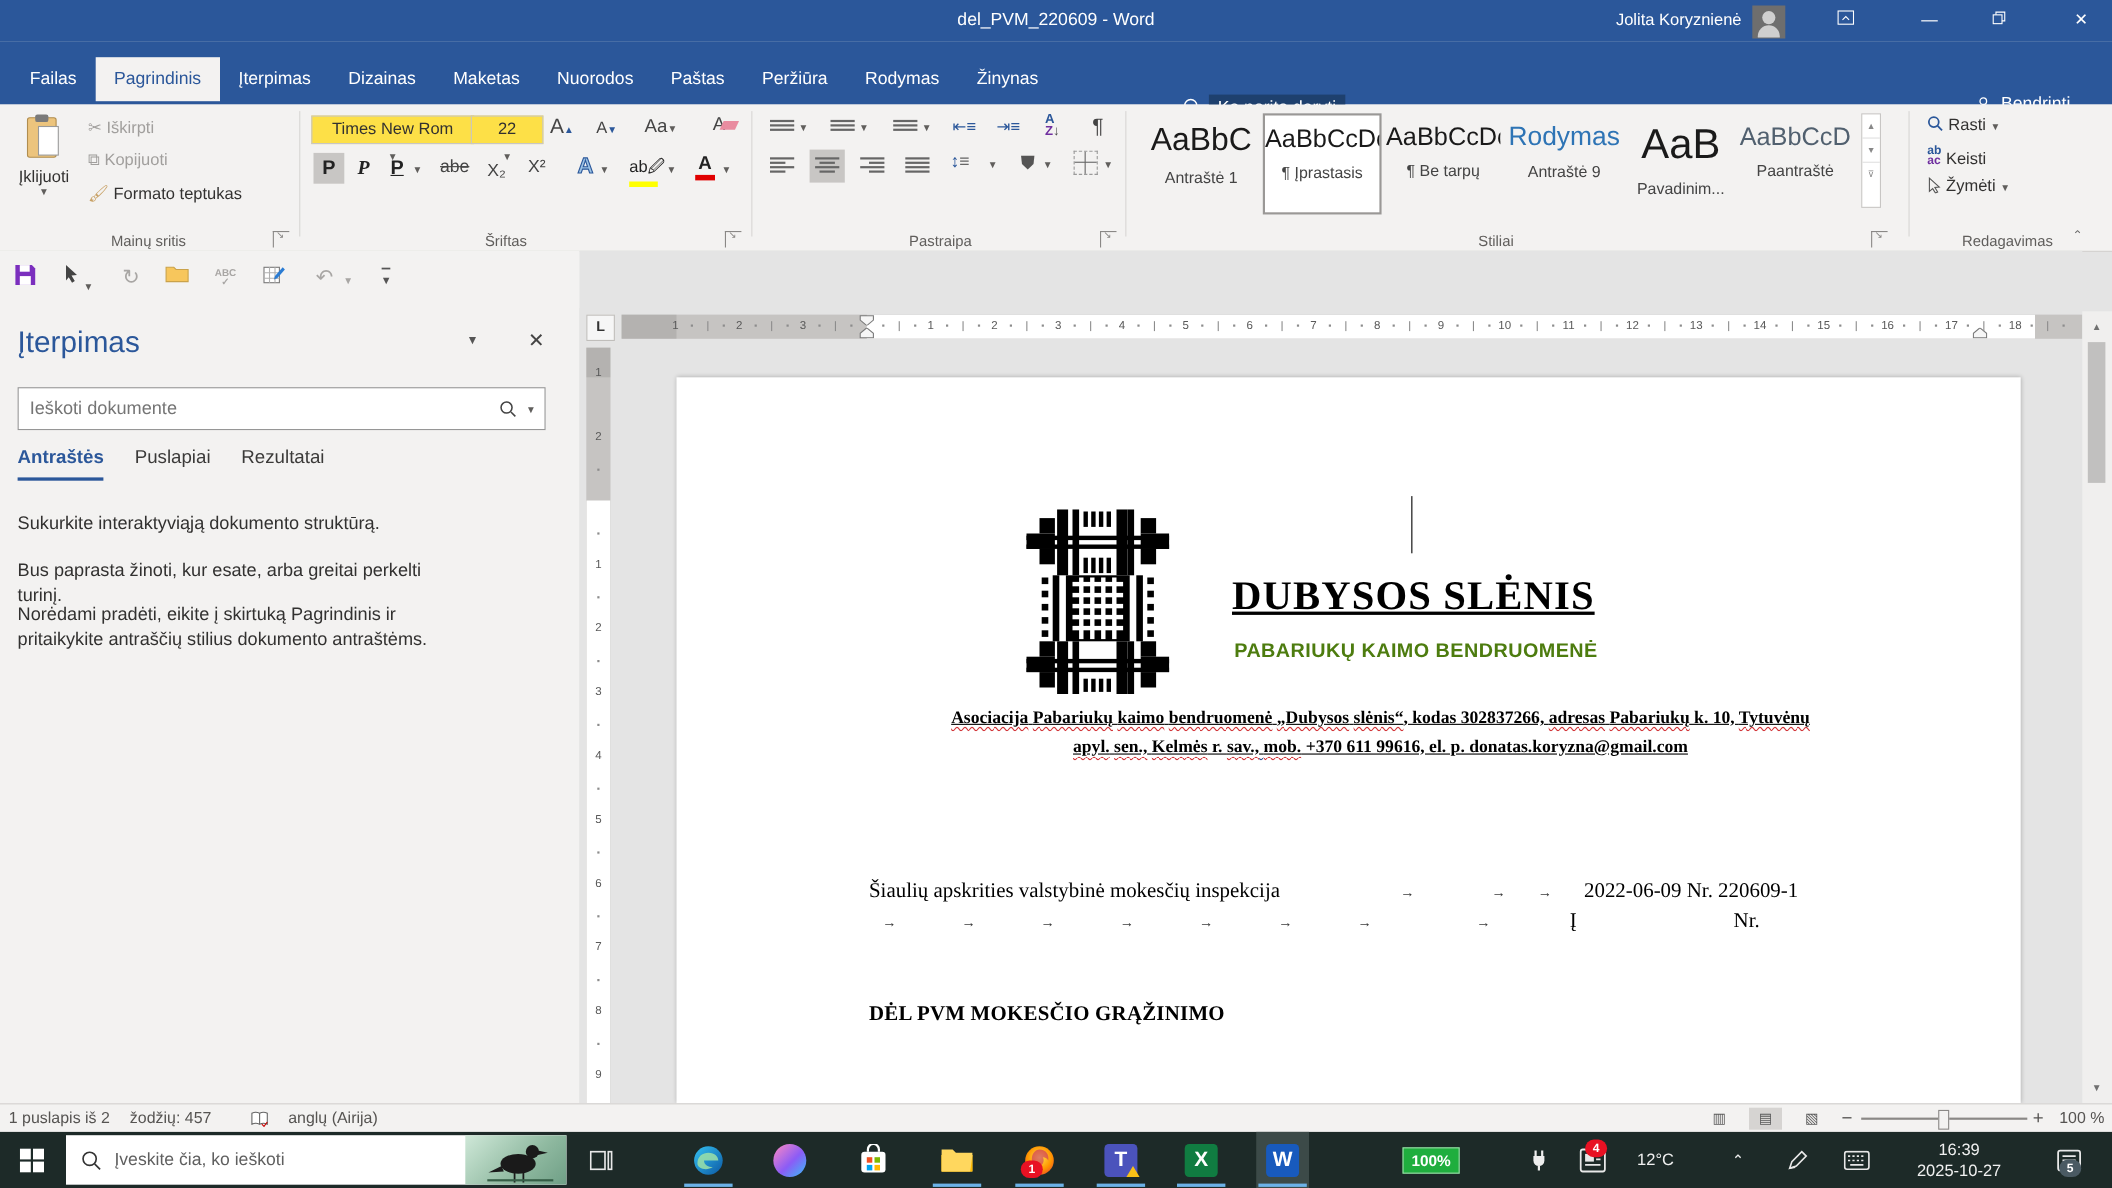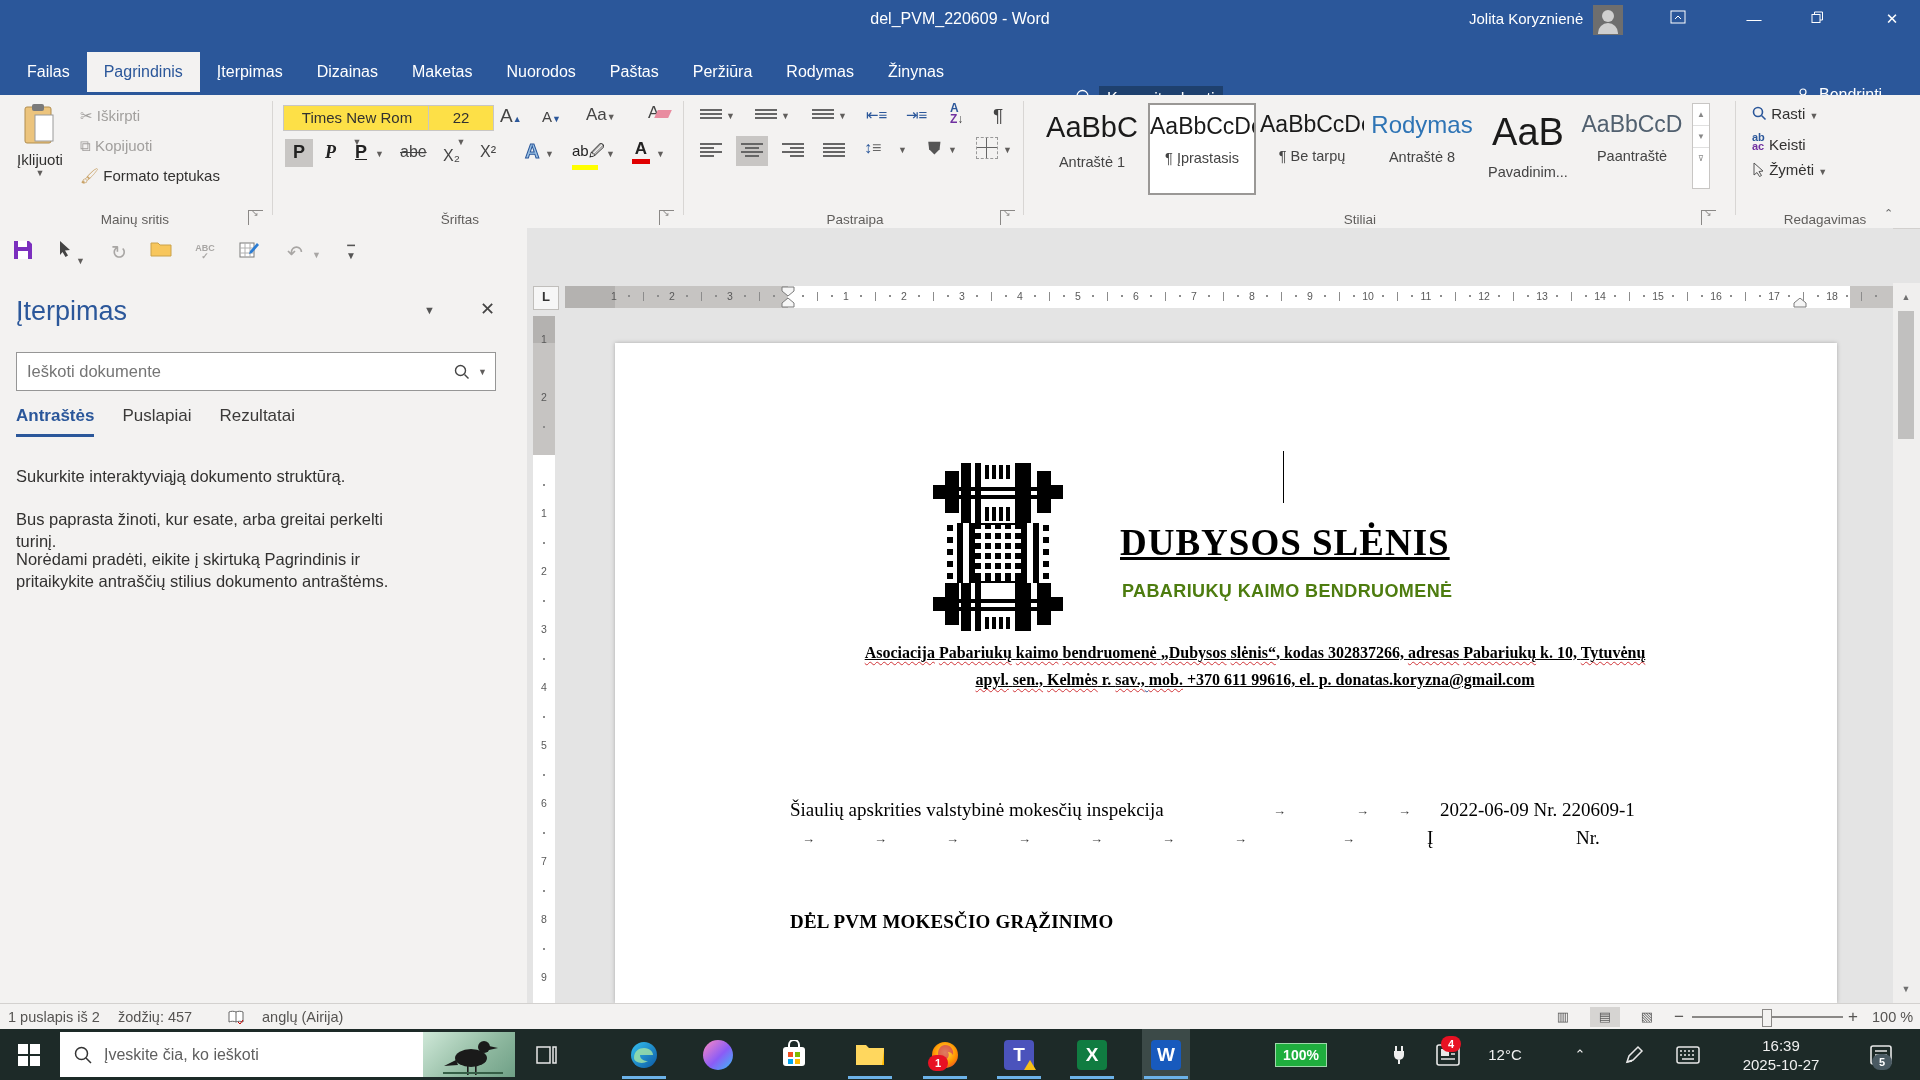--- a/index.html
+++ b/index.html
@@ -272,21 +272,21 @@
         <div class="abs stylecard sel" style="left: 1148px;">
           <div class="sample" style="font-size:23px;color:#1a1a1a;">AaBbCcDc</div>
           <div class="sname">¶ Įprastasis</div>
         </div>
         <div class="abs stylecard" style="left: 1260px;">
           <div class="sample" style="font-size:23px;color:#1a1a1a;">AaBbCcDc</div>
           <div class="sname">¶ Be tarpų</div>
         </div>
         <div class="abs stylecard" style="left: 1370px;">
           <div class="sample" style="font-size:24px;color:#2e74b5;">Rodymas</div>
-          <div class="sname">Antraštė 8</div>
+          <div class="sname">Antraštė 9</div>
         </div>
         <div class="abs stylecard" style="left: 1476px;">
           <div class="sample" style="font-size:38px;color:#1a1a1a;font-weight:300;">AaB</div>
           <div class="sname">Pavadinim...</div>
         </div>
         <div class="abs stylecard" style="left: 1580px;">
           <div class="sample" style="font-size:23px;color:#51606f;">AaBbCcD</div>
           <div class="sname">Paantraštė</div>
         </div>
       </div>

